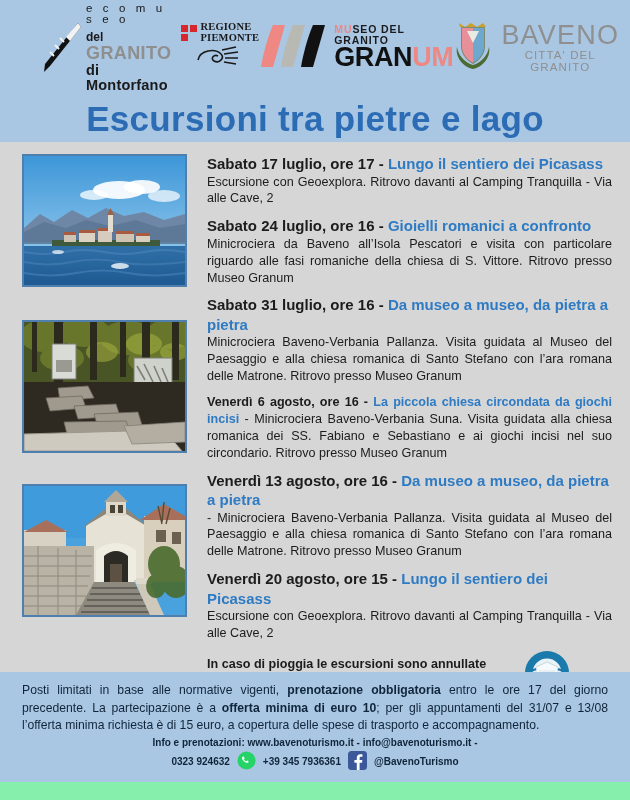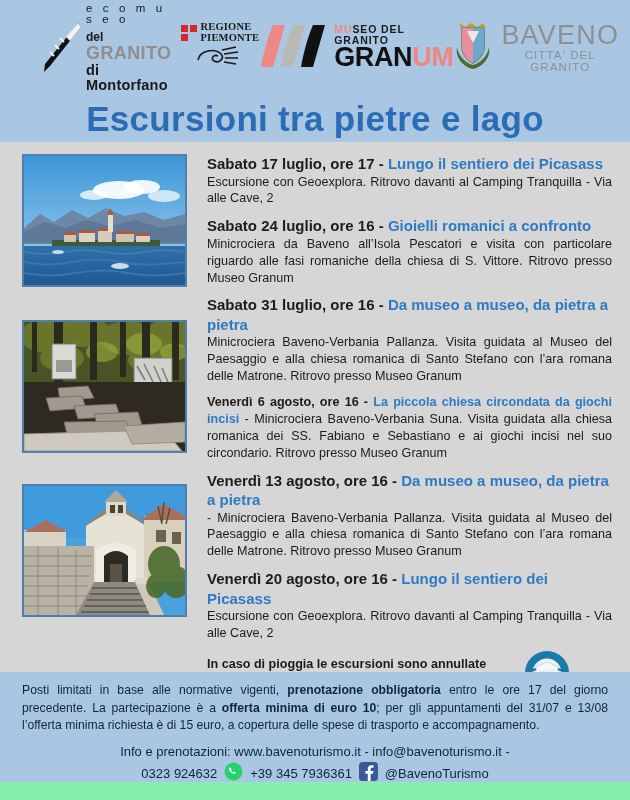--- a/index.html
+++ b/index.html
@@ -100,22 +100,22 @@
   .mask-icon { position: absolute; right: 42px; top: -6px; }
 
   
   .footer-band {
     position: absolute; left: 0; top: 672px; width: 630px; height: 110px;
     background: #a9c6e3; padding: 10px 22px 0 22px;
   }
   .foot-note { font-size: 12.2px; color: #10253a; line-height: 1.45; text-align: justify; }
   .foot-note b { font-weight: 700; }
   .foot-contact {
-    margin-top: 8px; text-align: center;
-    font-size: 13px; font-weight: 400; color: #10253a; line-height: 1.35;
+    margin-top: 1px; text-align: center;
+    font-size: 10px; font-weight: 700; color: #10253a; line-height: 1.35;
   }
   .foot-line2 { display: flex; align-items: center; justify-content: center; gap: 7px; margin-top: 1px; }
 
   .caption-band {
     position: absolute; left: 0; top: 819px; width: 630px; height: 18px;
     background: #ffffff;
   }
   .caption {
     font-family: "Liberation Sans Narrow", "Liberation Sans", sans-serif;
     font-size: 13px; color: #1a1a1a; padding-left: 3px; line-height: 18px;
@@ -350,21 +350,21 @@
       <div class="event">
         <div class="ev-body"><b>Venerdì 6 agosto, ore 16</b><b class="dash"> - </b><span class="ev-inline-ttl">La piccola chiesa circondata da giochi incisi</span><span> - Minicrociera Baveno-Verbania Suna. Visita guidata alla chiesa romanica dei SS. Fabiano e Sebastiano e ai giochi incisi nel suo circondario. Ritrovo presso Museo Granum</span></div>
       </div>
 
       <div class="event">
         <div class="ev-head"><span>Venerdì 13 agosto, ore 16</span><span class="dash"> - </span><span class="ttl">Da museo a museo, da pietra a pietra</span></div>
         <div class="ev-body">- Minicrociera Baveno-Verbania Pallanza. Visita guidata al Museo del Paesaggio e alla chiesa romanica di Santo Stefano con l’ara romana delle Matrone. Ritrovo presso Museo Granum</div>
       </div>
 
       <div class="event">
-        <div class="ev-head"><span>Venerdì 20 agosto, ore 16</span><span class="dash"> - </span><span class="ttl">Lungo il sentiero dei Picasass</span></div>
+        <div class="ev-head"><span>Venerdì 20 agosto, ore 15</span><span class="dash"> - </span><span class="ttl">Lungo il sentiero dei Picasass</span></div>
         <div class="ev-body">Escursione con Geoexplora. Ritrovo davanti al Camping Tranquilla - Via alle Cave, 2</div>
       </div>
 
       <div class="notices">
         <div class="notice">In caso di pioggia le escursioni sono annullate</div>
         <div class="notice">Ai partecipanti è richiesto l’uso della mascherina</div>
         <span class="mask-icon">
           <svg width="46" height="46" viewBox="0 0 46 46">
             <circle cx="23" cy="23" r="22" fill="#1a7aab"></circle>
             <circle cx="23" cy="23" r="14.5" fill="#e9f2f6"></circle>

